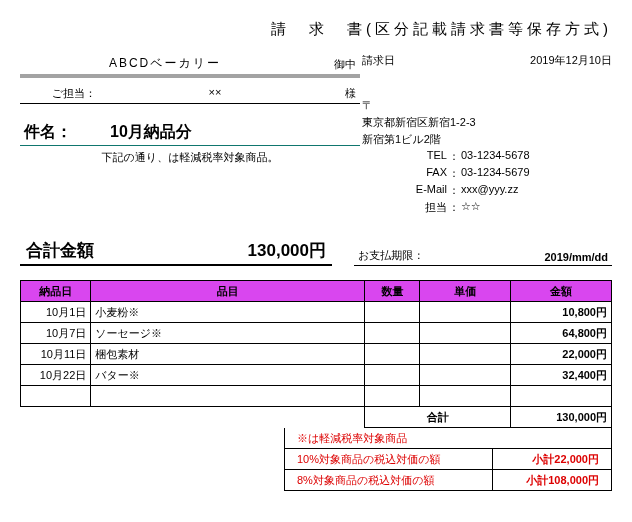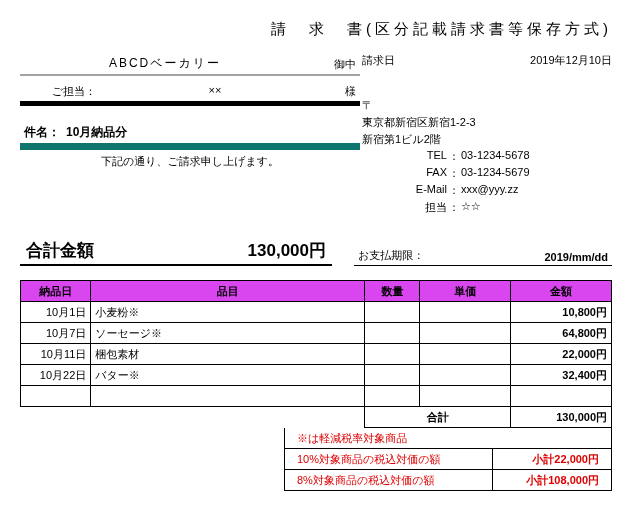--- a/index.html
+++ b/index.html
@@ -21,49 +21,50 @@
   .top-row {
     display: flex;
     justify-content: space-between;
     align-items: flex-start;
   }
   .left-col { width: 340px; }
   .right-col { width: 250px; }
   .client-line {
     display: flex;
     align-items: flex-end;
-    border-bottom: 2px solid #a3a3a3;
+    border-bottom: 4px solid #a3a3a3;
     padding: 2px 4px;
     font-size: 12px;
   }
   .client-name { flex: 1; text-align: center; letter-spacing: 2px; }
   .suffix { width: 50px; text-align: right; font-size: 11px; }
   .contact-line {
     display: flex;
-    border-bottom: 5px solid #000000;
+    border-bottom: 1px solid #000000;
     padding: 2px 4px;
     margin-top: 6px;
     font-size: 11px;
   }
   .contact-label { width: 100px; text-align: center; }
   .contact-name { flex: 1; text-align: center; }
   .kv-row {
     display: flex;
     font-size: 11px;
     margin-bottom: 6px;
   }
   .kv-label { width: 70px; }
   .kv-value { flex: 1; text-align: right; }
   .subject-line {
     display: flex;
-    border-bottom: 7px solid #0f766e;
+    border-bottom: 1px solid #0f766e;
     padding: 2px 4px;
     margin-top: 16px;
-    font-size: 12px;
+    font-size: 16px;
     font-weight: bold;
+    gap: 32px;
   }
   .subject-label { margin-right: 6px; }
   .note-text {
     font-size: 11px;
     text-align: center;
     padding: 4px 0;
   }
   .company-block { margin-top: 30px; font-size: 11px; }
   .company-name { font-size: 12px; margin-bottom: 4px; }
   .postal { margin: 2px 0; }
@@ -153,21 +154,21 @@
     <div class="contact-line">
       <span class="contact-label">ご担当：</span>
       <span class="contact-name">××</span>
       <span class="suffix">様</span>
     </div>
 
     <div class="subject-line">
       <span class="subject-label">件名：</span>
       <span>10月納品分</span>
     </div>
-    <div class="note-text">下記の通り、ご請求申し上げます。</div>
+    <div class="note-text">下記の通り、は軽減税率対象商品。</div>
   </div>
 
   <div class="right-col">
     <div class="kv-row">
       <span class="kv-label">請求日</span>
       <span class="kv-value">2019年12月10日</span>
     </div>
 
     <div class="company-block">
       <div class="postal">〒</div>

